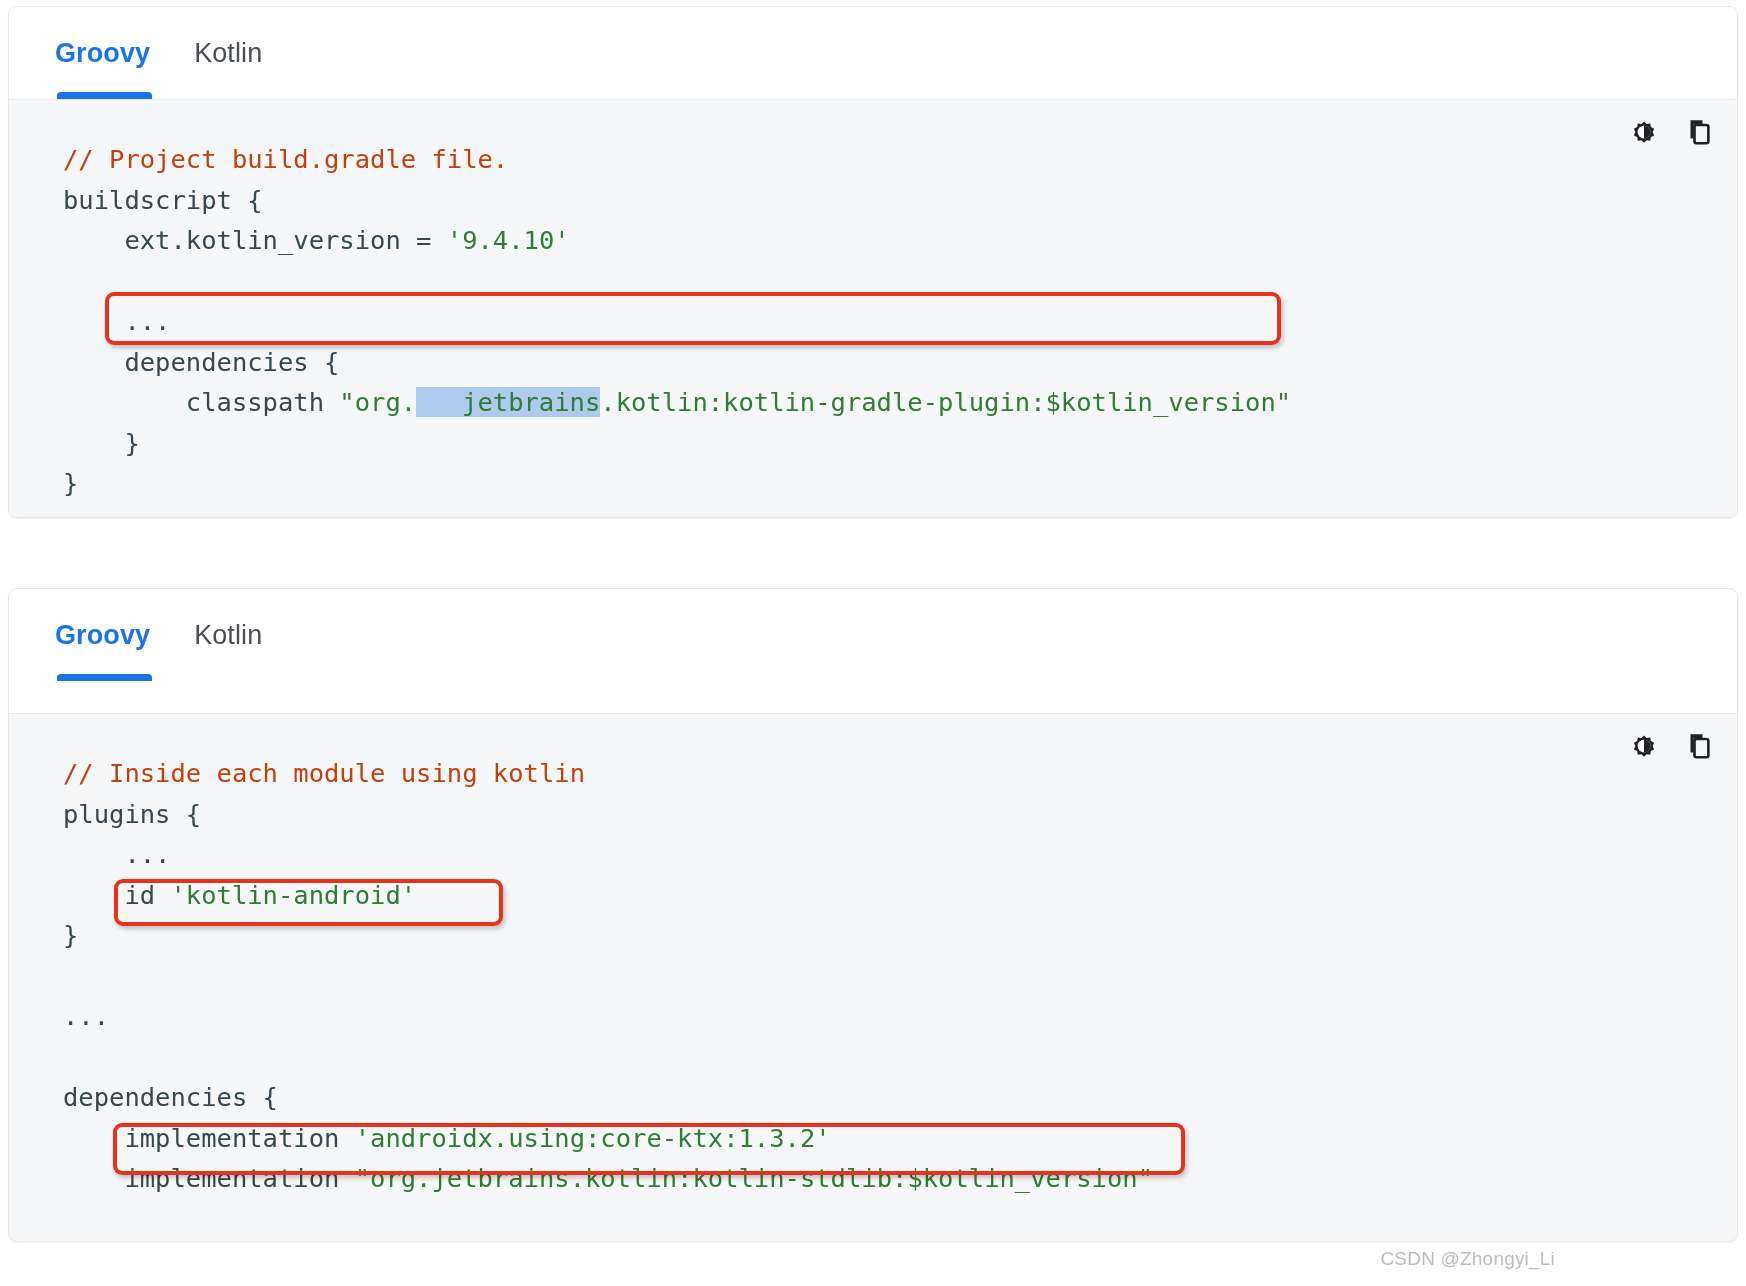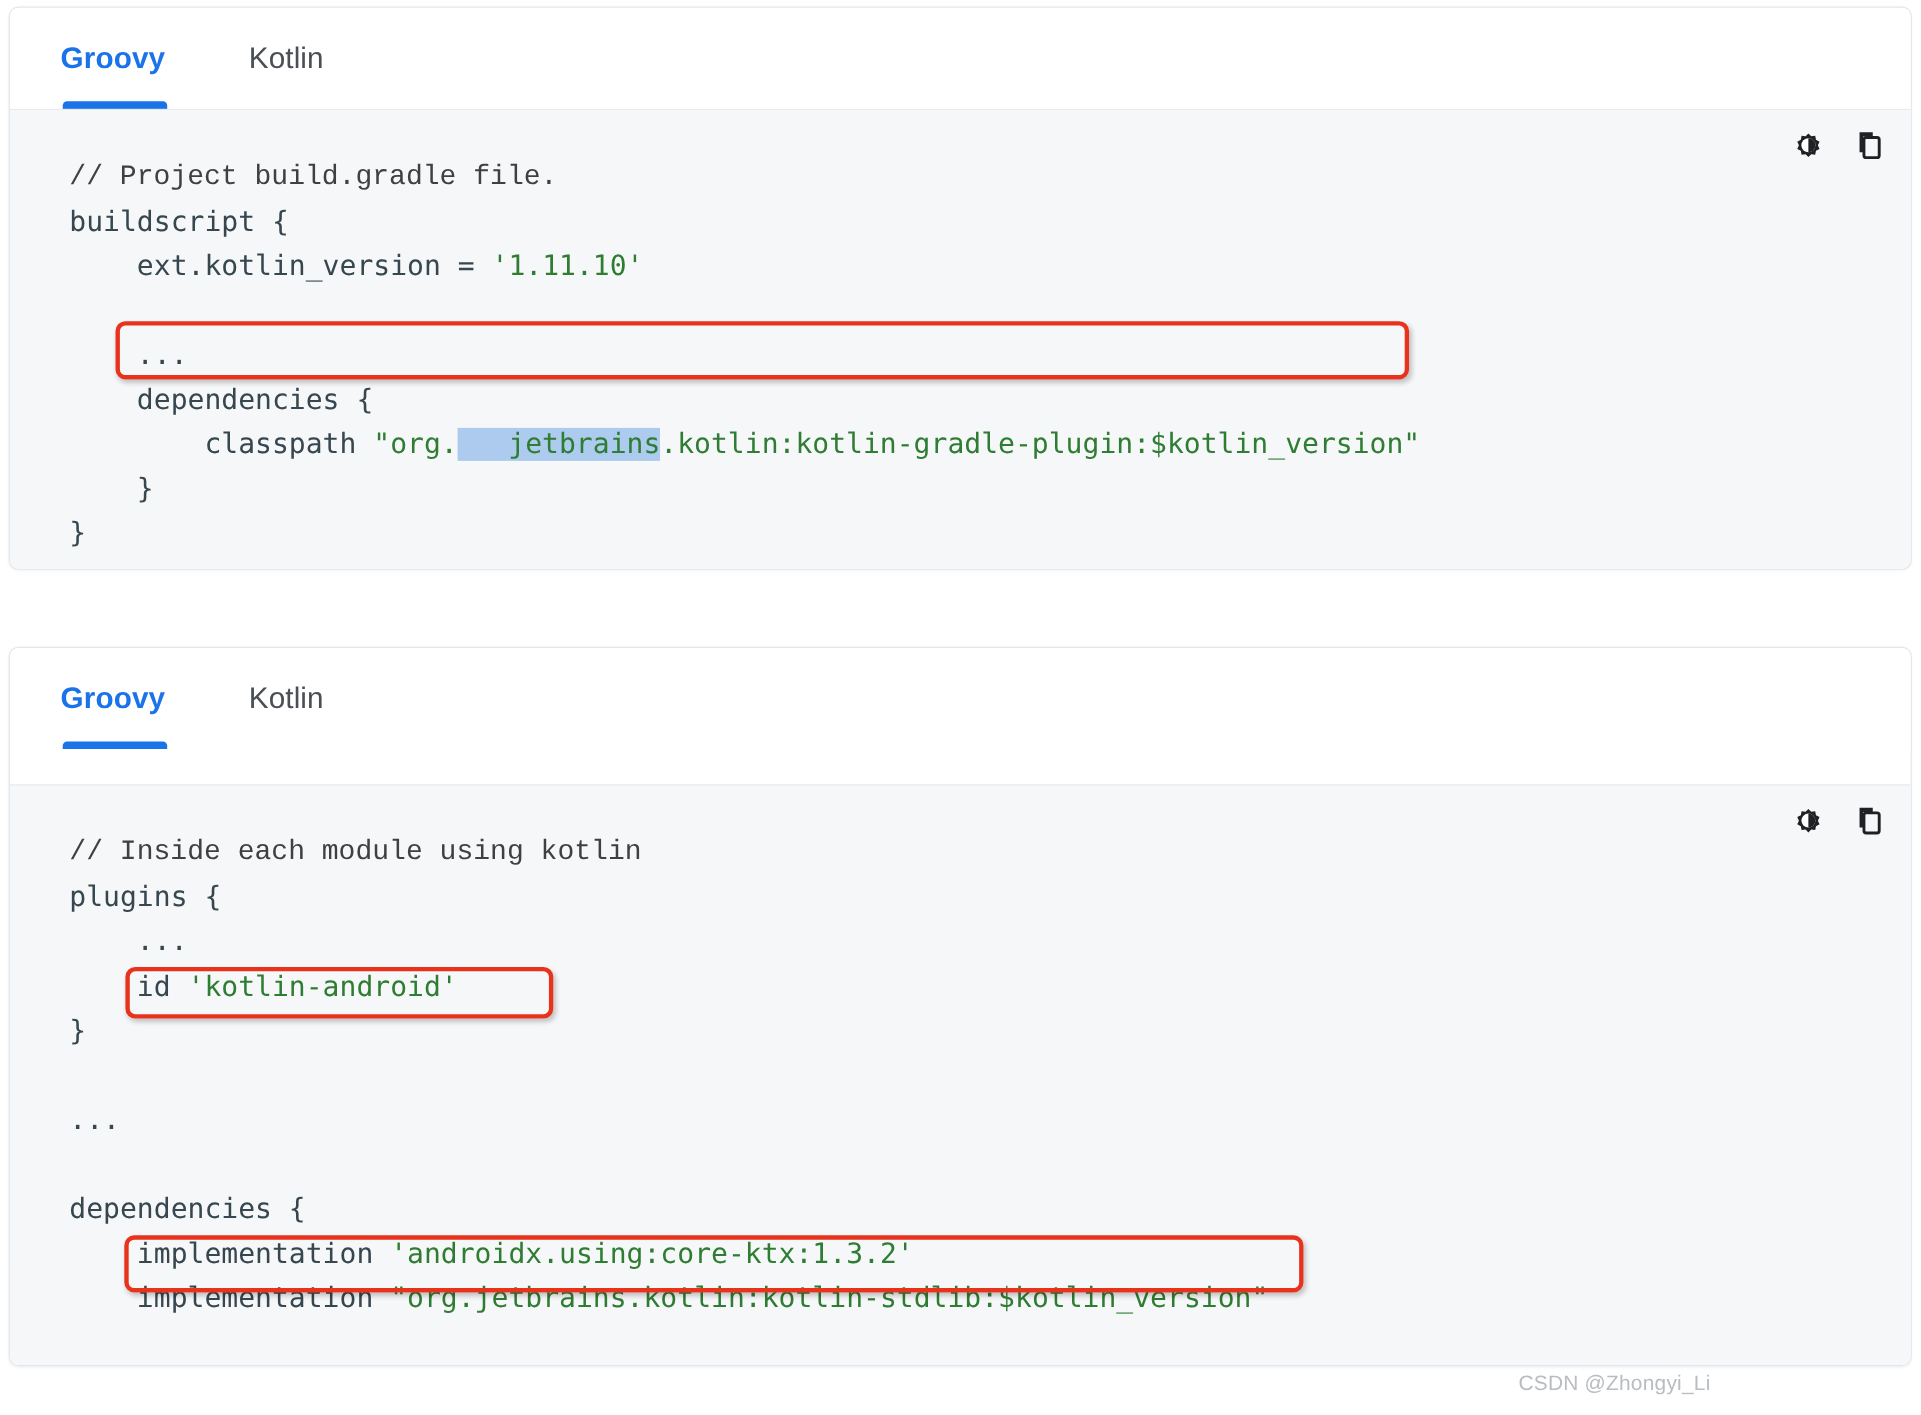--- a/index.html
+++ b/index.html
@@ -54,21 +54,21 @@
     font-size: 27px;
     letter-spacing: 0.1px;
     cursor: pointer;
     user-select: none;
     background: transparent;
     border: none;
     padding: 0;
     font-family: "Liberation Sans", sans-serif;
   }
   .tab.active { color: #1a73e8; font-weight: 600; }
-  .tab.inactive { color: #4a4f55; font-weight: 400; margin-left: 76px; }
+  .tab.inactive { color: #4a4f55; font-weight: 400; margin-left: 44px; }
   .tab .underline {
     position: absolute;
     left: 2px;
     bottom: 0;
     width: 100%;
     height: 7px;
     background: #1a73e8;
     border-radius: 4px 4px 0 0;
   }
 
@@ -108,21 +108,21 @@
     padding: 39px 0 0 54px;
     font-family: "DejaVu Sans Mono", monospace;
     font-size: 25.5px;
     line-height: 40.5px;
     color: #37474f;
     white-space: pre;
     position: relative;
     z-index: 2;
     letter-spacing: 0px;
   }
-  .cm  { color: #404040; font-family: Liberation Mono, monospace; }
+  .cm  { color: #c2410c; }
   .str { color: #2e7d32; }
   .sel { background: #accbee; padding-left: 46px; }
 
   
   .redbox {
     position: absolute;
     border: 4px solid #e8331c;
     border-radius: 9px;
     box-shadow: 2px 3px 5px rgba(0,0,0,0.22);
     z-index: 4;
@@ -177,21 +177,21 @@
             <svg width="30" height="30" viewBox="0 0 24 24" aria-hidden="true">
               <path d="M6 2.6h9.6v3.1H8.6v11.4H6V2.6z" fill="#202124"></path>
               <rect x="9.2" y="6.4" width="11.1" height="14.6" rx="1.6" fill="none" stroke="#202124" stroke-width="2.1"></rect>
             </svg>
           </span>
         </button>
       </div>
 
       <pre class="code"><span class="cm">// Project build.gradle file.</span>
 buildscript {
-    ext.kotlin_version = <span class="str">'1.11.10'</span>
+    ext.kotlin_version = <span class="str">'9.4.10'</span>
 
     ...
     dependencies {
         classpath <span class="str">"org.</span><span class="str sel">jetbrains</span><span class="str">.kotlin:kotlin-gradle-plugin:$kotlin_version"</span>
     }
 }</pre>
 
       <div class="redbox" style="left:96px; top:192px; width:1176px; height:53px;"></div>
     </div>
   </div>

